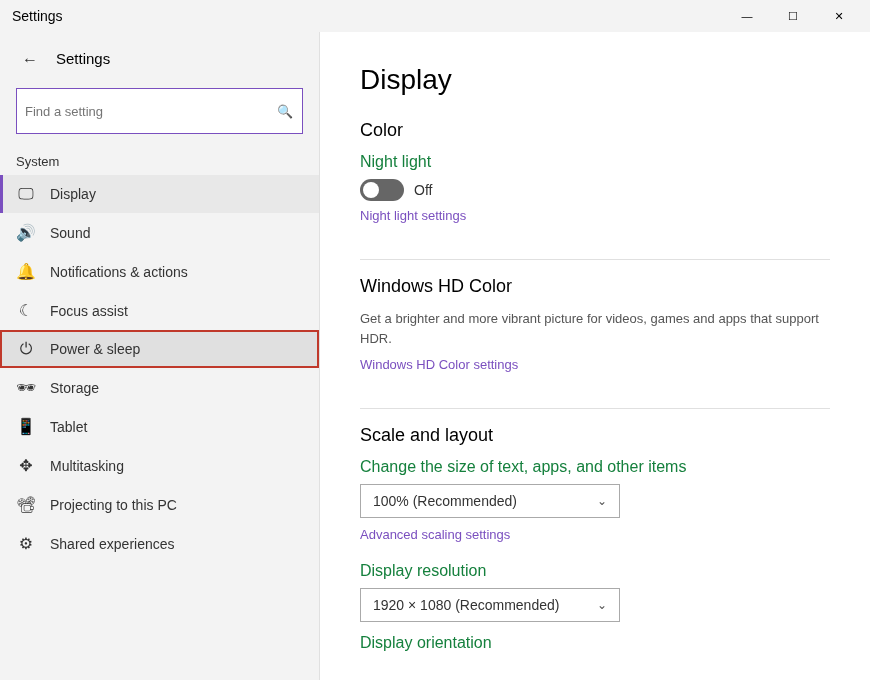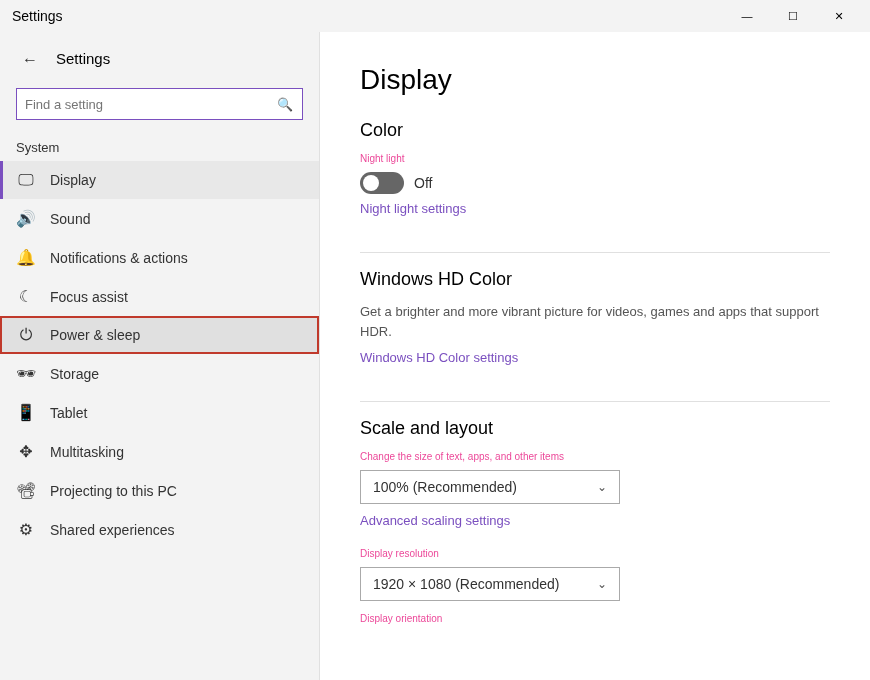--- a/index.html
+++ b/index.html
@@ -84,21 +84,21 @@
       font-size: 15px;
       font-weight: 400;
       color: #000;
     }
     .search-box {
       margin: 4px 16px 12px 16px;
       display: flex;
       align-items: center;
       border: 1.5px solid #7a4fbf;
       background: #fff;
-      height: 32px;
+      height: 46px;
       padding: 0 8px;
     }
     .search-input {
       border: none;
       outline: none;
       flex: 1;
       font-size: 13px;
       color: #333;
       background: transparent;
     }
@@ -165,22 +165,22 @@
     .section-title {
       font-size: 18px;
       font-weight: 400;
       color: #000;
       margin-bottom: 12px;
     }
     .subsection {
       margin-bottom: 24px;
     }
     .item-label {
-      font-size: 10px;
-      color: #ec4899;
+      font-size: 16px;
+      color: #15803d;
       margin-bottom: 8px;
     }
     .toggle-row {
       display: flex;
       align-items: center;
       gap: 10px;
       margin-bottom: 6px;
     }
     .toggle {
       width: 44px;

